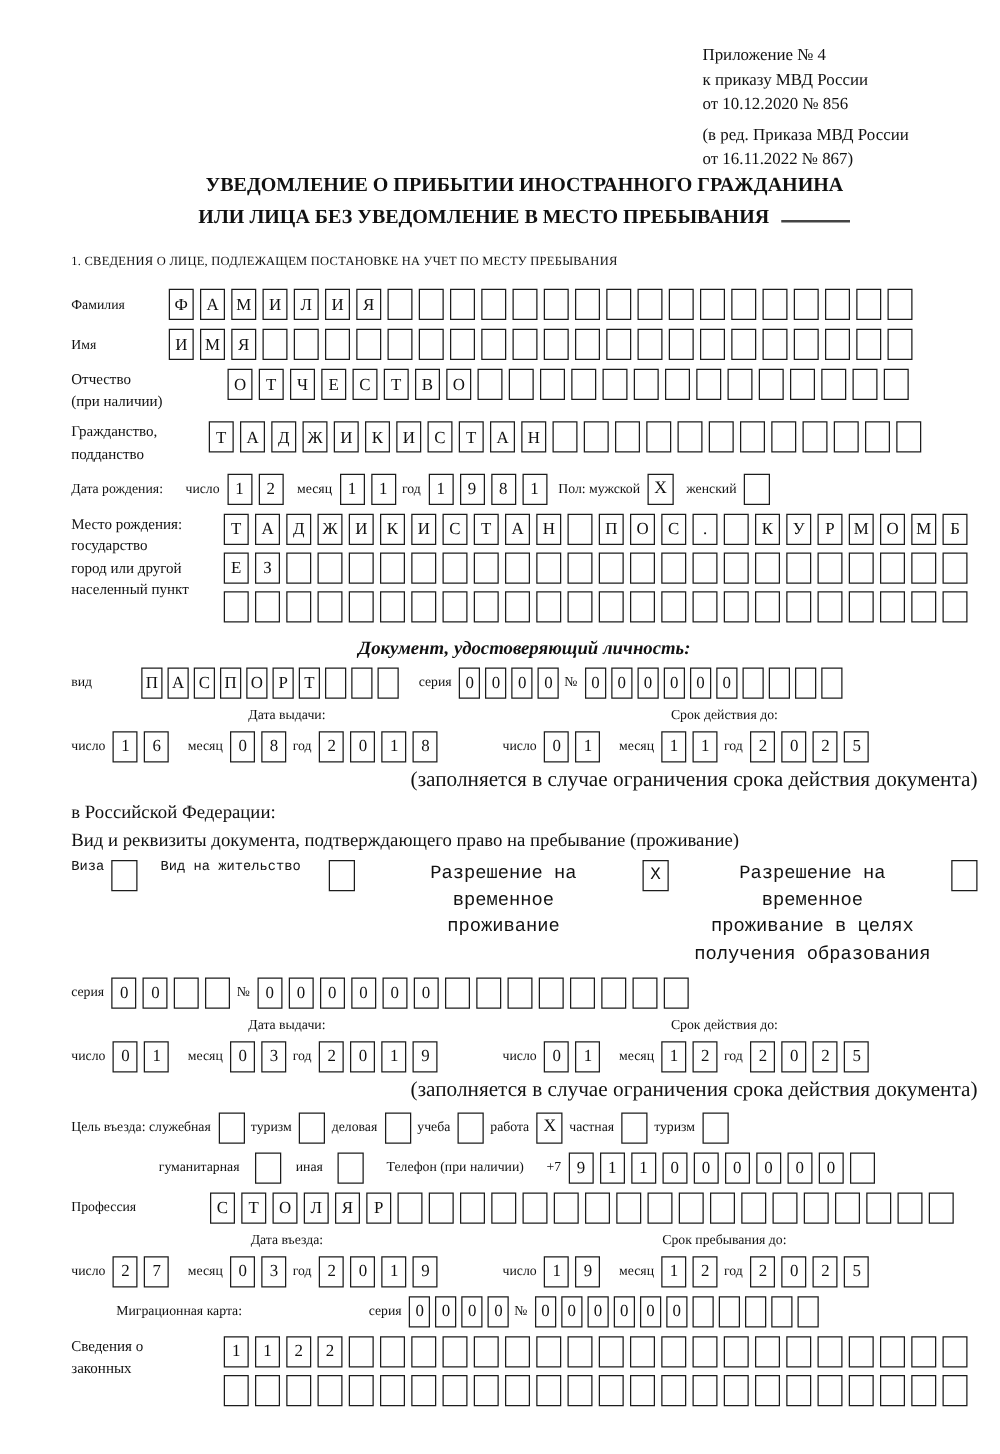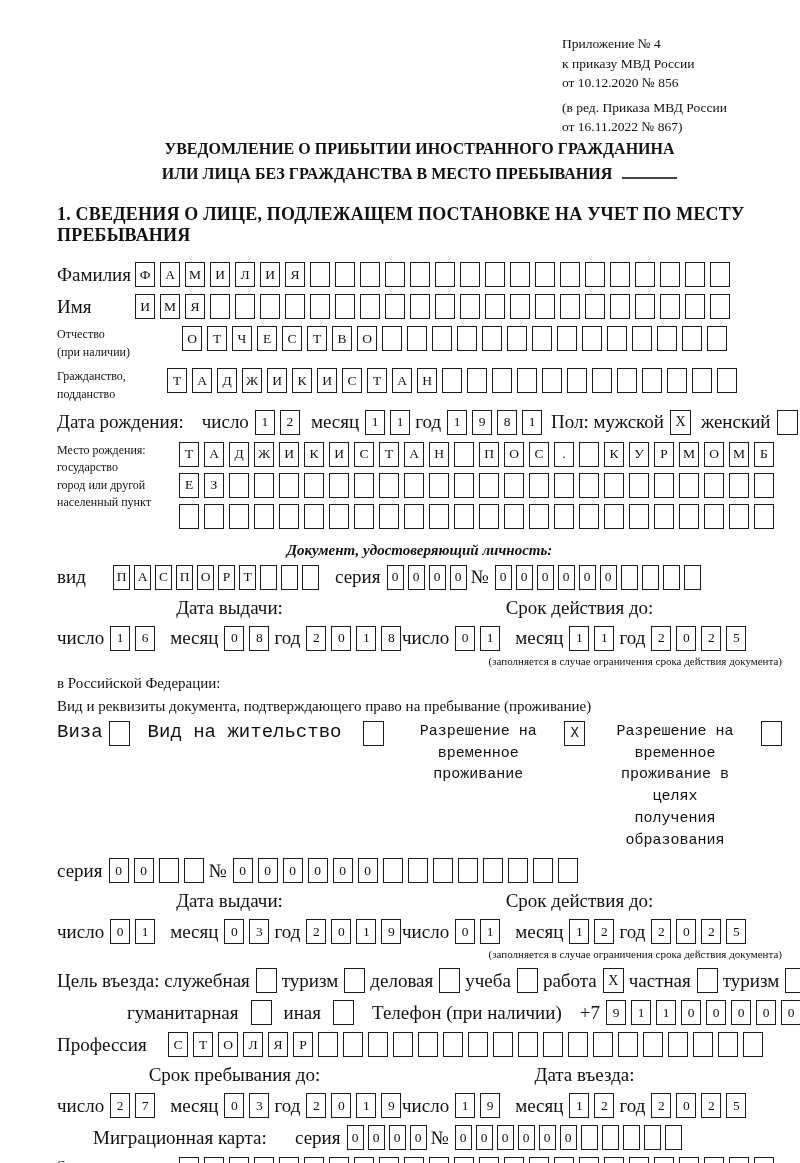--- a/index.html
+++ b/index.html
@@ -7,43 +7,43 @@
   body { font-family:"Liberation Serif","DejaVu Serif",serif; color:#111; }
   .page { width:800px; height:1163px; overflow:hidden; padding:34px 18px 8px 57px; background:#fff; }
 
   
   .appendix { margin-left:505px; font-size:13.5px; line-height:1.45; }
   .appendix .gap { height:5px; }
   .forma { text-align:right; padding-right:16px; font-weight:bold; font-size:15px; margin:16px 0 12px; letter-spacing:.5px; }
 
   .title { text-align:center; font-weight:bold; font-size:16px; line-height:1.55; margin-bottom:4px; }
   .blank-line { display:inline-block; width:55px; border-bottom:2px solid #444; margin-left:10px; }
-  .secheading { font-weight:bold; font-size:18px; margin:18px 0 16px; letter-spacing:.2px; }
+  .secheading { font-weight:normal; font-size:10px; margin:18px 0 16px; letter-spacing:.2px; }
 
   
   .frow { display:flex; align-items:center; margin-bottom:7px; }
   .frow.top { align-items:flex-start;font-family:Liberation Mono, monospace; }
-  .lbl { font-size:19px; white-space:nowrap; margin-right:6px; }
+  .lbl { font-size:11px; white-space:nowrap; margin-right:6px; }
   .cells { display:inline-flex; }
   .cell { width:20px; height:25px; border:1.6px solid #1c1c1c; margin-right:5px; display:inline-flex;
           align-items:center; justify-content:center; font-size:13.5px; background:#fff; flex:none; }
   .cells.sm .cell { width:17px; margin-right:4px; }
   .cbox { width:21px; height:25px; border:1.6px solid #1c1c1c; display:inline-flex; align-items:center;
           justify-content:center; font-size:14px; flex:none; background:#fff; }
   .grp { display:inline-flex; align-items:center; }
   .stack { display:inline-flex; flex-direction:column; align-items:center; font-size:15px; line-height:1.45; text-align:center; }
 
   .fgrid { display:flex; align-items:flex-start; margin-bottom:7px; }
   .glabel { font-size:12px; line-height:1.45; flex:none; }
   .gcells .frow { margin-bottom:6px; }
 
   .tline { font-size:15px; margin-bottom:6px; }
   .tline.center { text-align:center;font-style:italic; }
   .tline.bold { font-weight:bold; }
-  .tline.note { font-size:11px; text-align:right; margin-top:-3px; margin-bottom:8px; }
+  .tline.note { font-size:17px; text-align:right; margin-top:-3px; margin-bottom:8px; }
   .tline.mt { margin-top:4px; }
 
   
   [data-name="surname-label"], [data-name="given-name-label"] { width:72px; }
   [data-name="doc-type-label"] { width:50px; }
   [data-name="profession-label"] { width:105px; }
   [data-name="migration-card-label"] { width:178px;margin-left:36px; }
   [data-name="patronymic-grid"] .glabel { width:125px; }
   [data-name="citizenship-grid"] .glabel { width:110px; }
   [data-name="birth-place-grid"] .glabel { width:122px; }
@@ -59,21 +59,21 @@
     <div data-name="appendix-line">к приказу МВД России</div>
     <div data-name="appendix-line">от 10.12.2020 № 856</div>
     <div class="gap" data-name="spacer"></div>
     <div data-name="edition-line">(в ред. Приказа МВД России</div>
     <div data-name="edition-line">от 16.11.2022 № 867)</div>
   </div>
 
 
   <div class="title" data-name="form-title">
     <div data-name="form-title-line1">УВЕДОМЛЕНИЕ О ПРИБЫТИИ ИНОСТРАННОГО ГРАЖДАНИНА</div>
-    <div data-name="form-title-line2-wrap"><span data-name="form-title-line2">ИЛИ ЛИЦА БЕЗ ГРАЖДАНСТВА В МЕСТО ПРЕБЫВАНИЯ</span><span class="blank-line" data-name="title-blank-line"></span></div>
+    <div data-name="form-title-line2-wrap"><span data-name="form-title-line2">ИЛИ ЛИЦА БЕЗ УВЕДОМЛЕНИЕ В МЕСТО ПРЕБЫВАНИЯ</span><span class="blank-line" data-name="title-blank-line"></span></div>
   </div>
 
   <div class="secheading" data-name="section1-heading">1. СВЕДЕНИЯ О ЛИЦЕ, ПОДЛЕЖАЩЕМ ПОСТАНОВКЕ НА УЧЕТ ПО МЕСТУ ПРЕБЫВАНИЯ</div>
 
   <div id="form-root" data-name="form-body">
       <div class="frow " data-name="form-row">
         <span class="lbl" data-name="surname-label">Фамилия</span>
         <span class="cells" data-name="surname-cells">
           <span class="cell" data-name="surname-cells-0">Ф</span>
           <span class="cell" data-name="surname-cells-1">А</span>
@@ -573,22 +573,22 @@
           <span class="cell" data-name="profession-cells-17"></span>
           <span class="cell" data-name="profession-cells-18"></span>
           <span class="cell" data-name="profession-cells-19"></span>
           <span class="cell" data-name="profession-cells-20"></span>
           <span class="cell" data-name="profession-cells-21"></span>
           <span class="cell" data-name="profession-cells-22"></span>
           <span class="cell" data-name="profession-cells-23"></span>
         </span>
       </div>
       <div class="frow " data-name="form-row">
+        <span class="lbl" data-name="entry-date-heading" style="width: 345px; margin-right: 0px; text-align: center;">Дата въезда:</span>
         <span class="lbl" data-name="stay-until-heading" style="width: 355px; margin-right: 0px; text-align: center;">Срок пребывания до:</span>
-        <span class="lbl" data-name="entry-date-heading" style="width: 345px; margin-right: 0px; text-align: center;">Дата въезда:</span>
       </div>
       <div class="frow " data-name="form-row">
         <span class="grp" data-name="entry-date-group" style="width: 345px;">
           <span class="lbl" data-name="day-label">число</span>
           <span class="cells" data-name="entry-day-cells">
             <span class="cell" data-name="entry-day-cells-0">2</span>
             <span class="cell" data-name="entry-day-cells-1">7</span>
           </span>
           <span data-name="spacer" style="width: 10px; flex: 0 0 auto;"></span>
           <span class="lbl" data-name="month-label">месяц</span>

